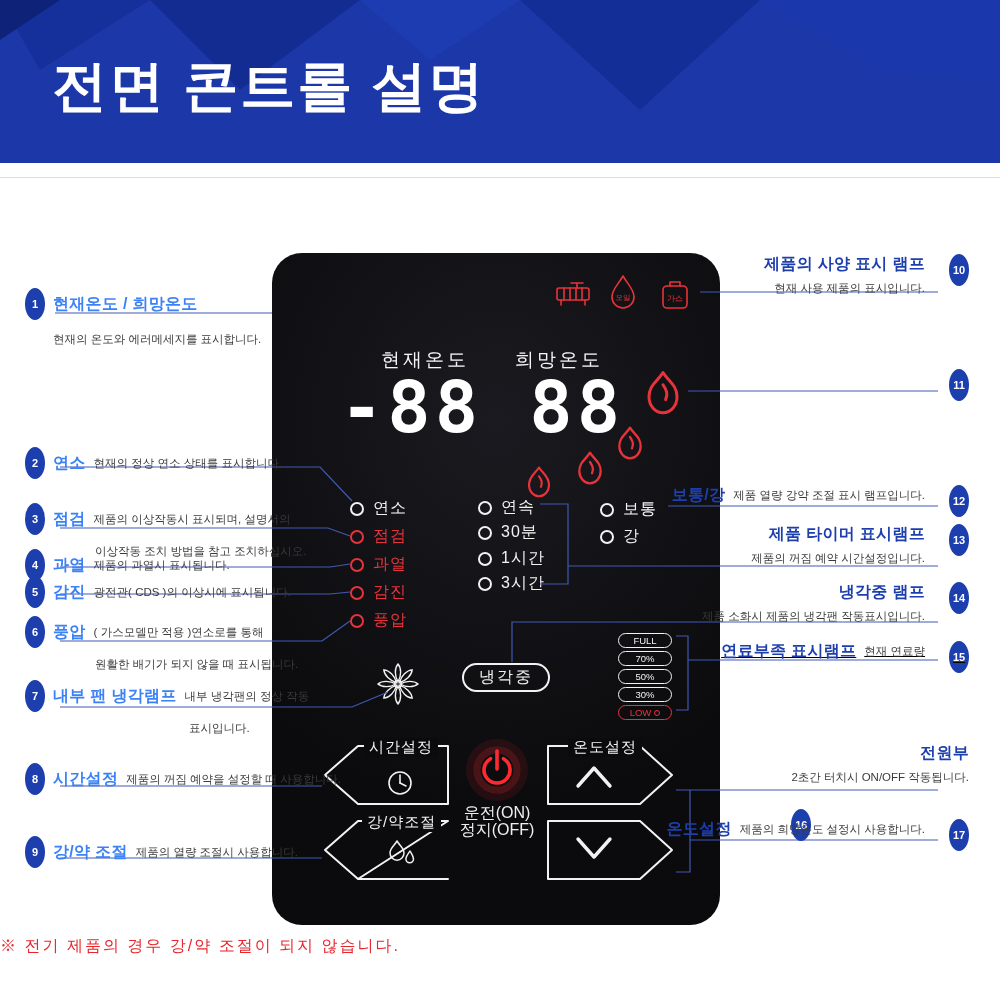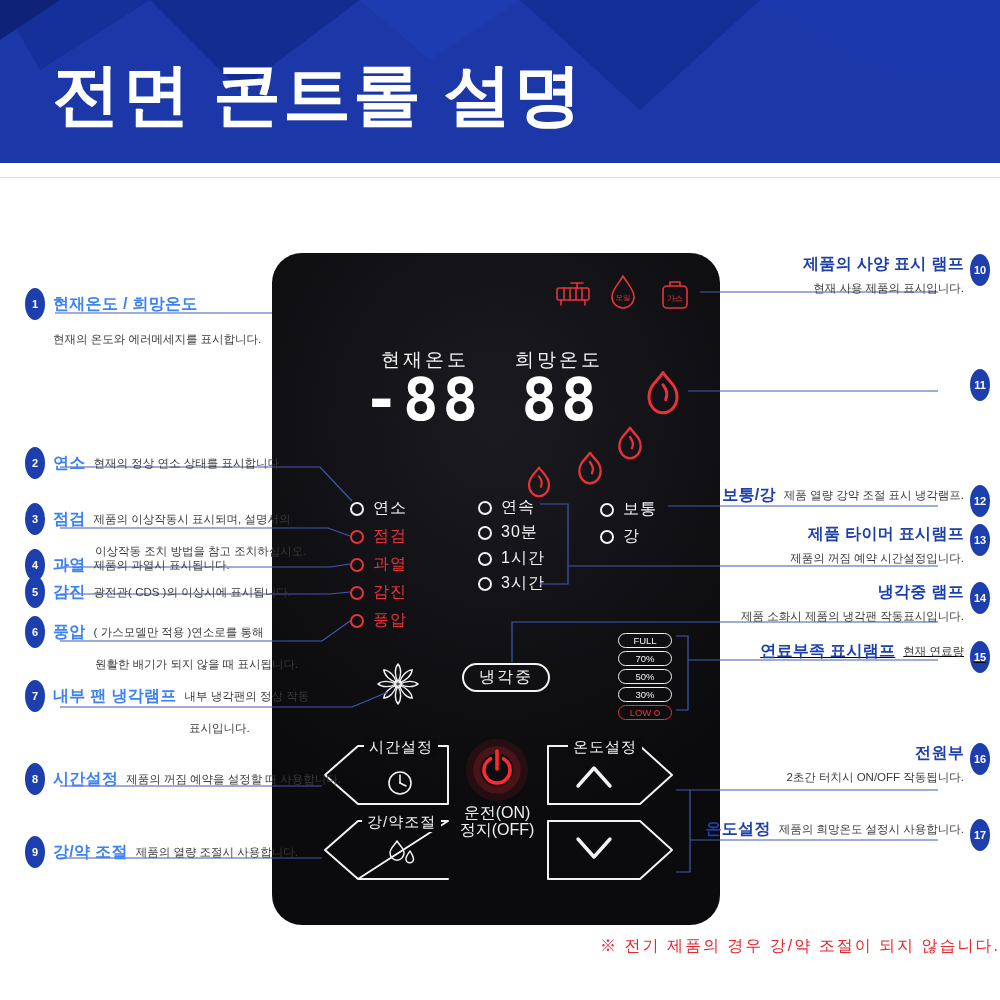--- a/index.html
+++ b/index.html
@@ -2,39 +2,39 @@
 <html><head>
 <meta charset="utf-8">
 <style>
   * { margin:0; padding:0; box-sizing:border-box; }
   html,body { width:1000px; height:1000px; }
   body { position:relative; background:#fff; font-family:"Liberation Sans",sans-serif; overflow:hidden; }
 
   
   .header { position:absolute; left:0; top:0; width:1000px; height:163px; background:#1c38a8; overflow:hidden; }
   .header svg { position:absolute; inset:0; }
-  .header h1 { position:absolute; left:52px; top:50px; color:#fff; font-size:68px; font-weight:700; letter-spacing:2px; z-index:2; }
+  .header h1 { position:absolute; left:52px; top:50px; color:#fff; font-size:55px; font-weight:700; letter-spacing:2px; z-index:2; }
   .rule { position:absolute; left:0; right:0; top:177px; height:1px; background:#ddd; }
 
   
   .connectors { position:absolute; left:0; top:0; pointer-events:none; z-index:5; }
   .connectors path { stroke:#4059b3; stroke-width:1.2; fill:none; }
 
   
   .panel { position:absolute; left:272px; top:253px; width:448px; height:672px; border-radius:30px;
            background: radial-gradient(120% 90% at 50% 25%, #1a1a20 0%, #0b0b0d 65%); z-index:1; }
   .panel svg text { font-family:"Liberation Sans",sans-serif; }
 
   .ticon { position:absolute; }
   .ticon svg path, .ticon svg rect, .ticon svg line { stroke:#e8333a; stroke-width:1.6; fill:none; stroke-linecap:round; stroke-linejoin:round; }
 
   .temp-labels { position:absolute; left:60px; top:94px; width:320px; display:flex; justify-content:center; gap:46px; }
   .temp-labels span { color:#f5f5f5; font-size:19px; letter-spacing:3px; }
   .seg { position:absolute; left:40px; top:112px; width:340px; text-align:center;
-         font-family:"DejaVu Sans Mono",monospace; font-weight:bold; font-size:59px; color:#fff; letter-spacing:4px; }
+         font-family:"DejaVu Sans Mono",monospace; font-weight:bold; font-size:72px; color:#fff; letter-spacing:4px; }
 
   .flame { position:absolute; }
   .flame svg path { stroke:#e8333a; stroke-width:1.7; fill:none; stroke-linecap:round; stroke-linejoin:round; }
 
   .lamp-row { position:absolute; display:flex; align-items:center; gap:9px; }
   .dot { width:14px; height:14px; border-radius:50%; border:2px solid #f2f2f2; flex:none; }
   .lamp-row .lbl { font-size:16px; color:#f2f2f2; letter-spacing:1px; }
   .lamp-row.red .dot { border-color:#e8333a; }
   .lamp-row.red .lbl { color:#e8333a; }
 
@@ -59,28 +59,28 @@
   
   .co { position:absolute; z-index:6; }
   .num { width:20px; height:32px; border-radius:50%; background:#1d3fae; color:#fff; font-size:11px; font-weight:bold;
          display:inline-flex; align-items:center; justify-content:center; flex:none; }
   .co-title { font-size:16px; font-weight:bold; color:#3b82f6; letter-spacing:.3px; white-space:nowrap; }
   .co-desc { font-size:11.5px; color:#3a3a3a; white-space:nowrap; }
   .co-l .co-row { display:flex; align-items:center; gap:8px; }
   .co-l.inline { display:flex; align-items:center; gap:8px; }
   .co-l .below { margin-left:28px; margin-top:12px; }
   .co-l .desc2 { margin-top:9px; }
-  .co-r { right:10px; display:flex; align-items:flex-start; gap:6px;justify-content:space-between; }
+  .co-r { right:31px; display:flex; align-items:flex-start; gap:24px;justify-content:space-between; }
   .co-r .txt { text-align:right; }
   .co-r .co-title { color:#1d3fae; }
   .co-r .txt .co-desc { margin-top:6px; }
   .co-r.inline .txt { display:flex; align-items:center; }
   .co-r.inline .txt .co-desc { margin-top:0; margin-left:8px; }
 
-  .footer-note { position:absolute; left:0; right:0; top:936px; text-align:right; color:#e8262d; font-size:16px; letter-spacing:2px; }
+  .footer-note { position:absolute; left:0; right:0; top:936px; text-align:left; color:#e8262d; font-size:16px; letter-spacing:2px; }
 </style>
 </head>
 <body>
 
 <div class="header">
   <svg viewBox="0 0 1000 163">
     <polygon points="0,0 150,0 40,70" fill="#15309a"></polygon>
     <polygon points="150,0 360,0 240,90" fill="#122a8e" opacity="0.85"></polygon>
     <polygon points="360,0 520,0 430,60" fill="#1e3eb5" opacity="0.7"></polygon>
     <polygon points="520,0 760,0 640,110" fill="#132c92" opacity="0.8"></polygon>
@@ -365,21 +365,21 @@
   <span class="num">10</span>
 </div>
 
 <div class="co co-r inline" style="top:369px;">
   <span class="num">11</span>
 </div>
 
 <div class="co co-r inline" style="top:485px;">
   <div class="txt">
     <span class="co-title">보통/강</span>
-    <span class="co-desc">제품 열량 강약 조절 표시 냉각램프.</span>
+    <span class="co-desc">제품 열량 강약 조절 표시 램프입니다.</span>
   </div>
   <span class="num">12</span>
 </div>
 
 <div class="co co-r" style="top:524px;">
   <div class="txt">
     <div class="co-title">제품 타이머 표시램프</div>
     <div class="co-desc">제품의 꺼짐 예약 시간설정입니다.</div>
   </div>
   <span class="num">13</span>
@@ -394,21 +394,21 @@
 </div>
 
 <div class="co co-r inline" style="top:641px;text-decoration:underline;">
   <div class="txt">
     <span class="co-title">연료부족 표시램프</span>
     <span class="co-desc">현재 연료량</span>
   </div>
   <span class="num">15</span>
 </div>
 
-<div class="co co-r" style="top:743px;">
+<div class="co co-r" style="top:743px;flex-direction:column;">
   <div class="txt">
     <div class="co-title">전원부</div>
     <div class="co-desc">2초간 터치시 ON/OFF 작동됩니다.</div>
   </div>
   <span class="num">16</span>
 </div>
 
 <div class="co co-r inline" style="top:819px;">
   <div class="txt">
     <span class="co-title">온도설정</span>

